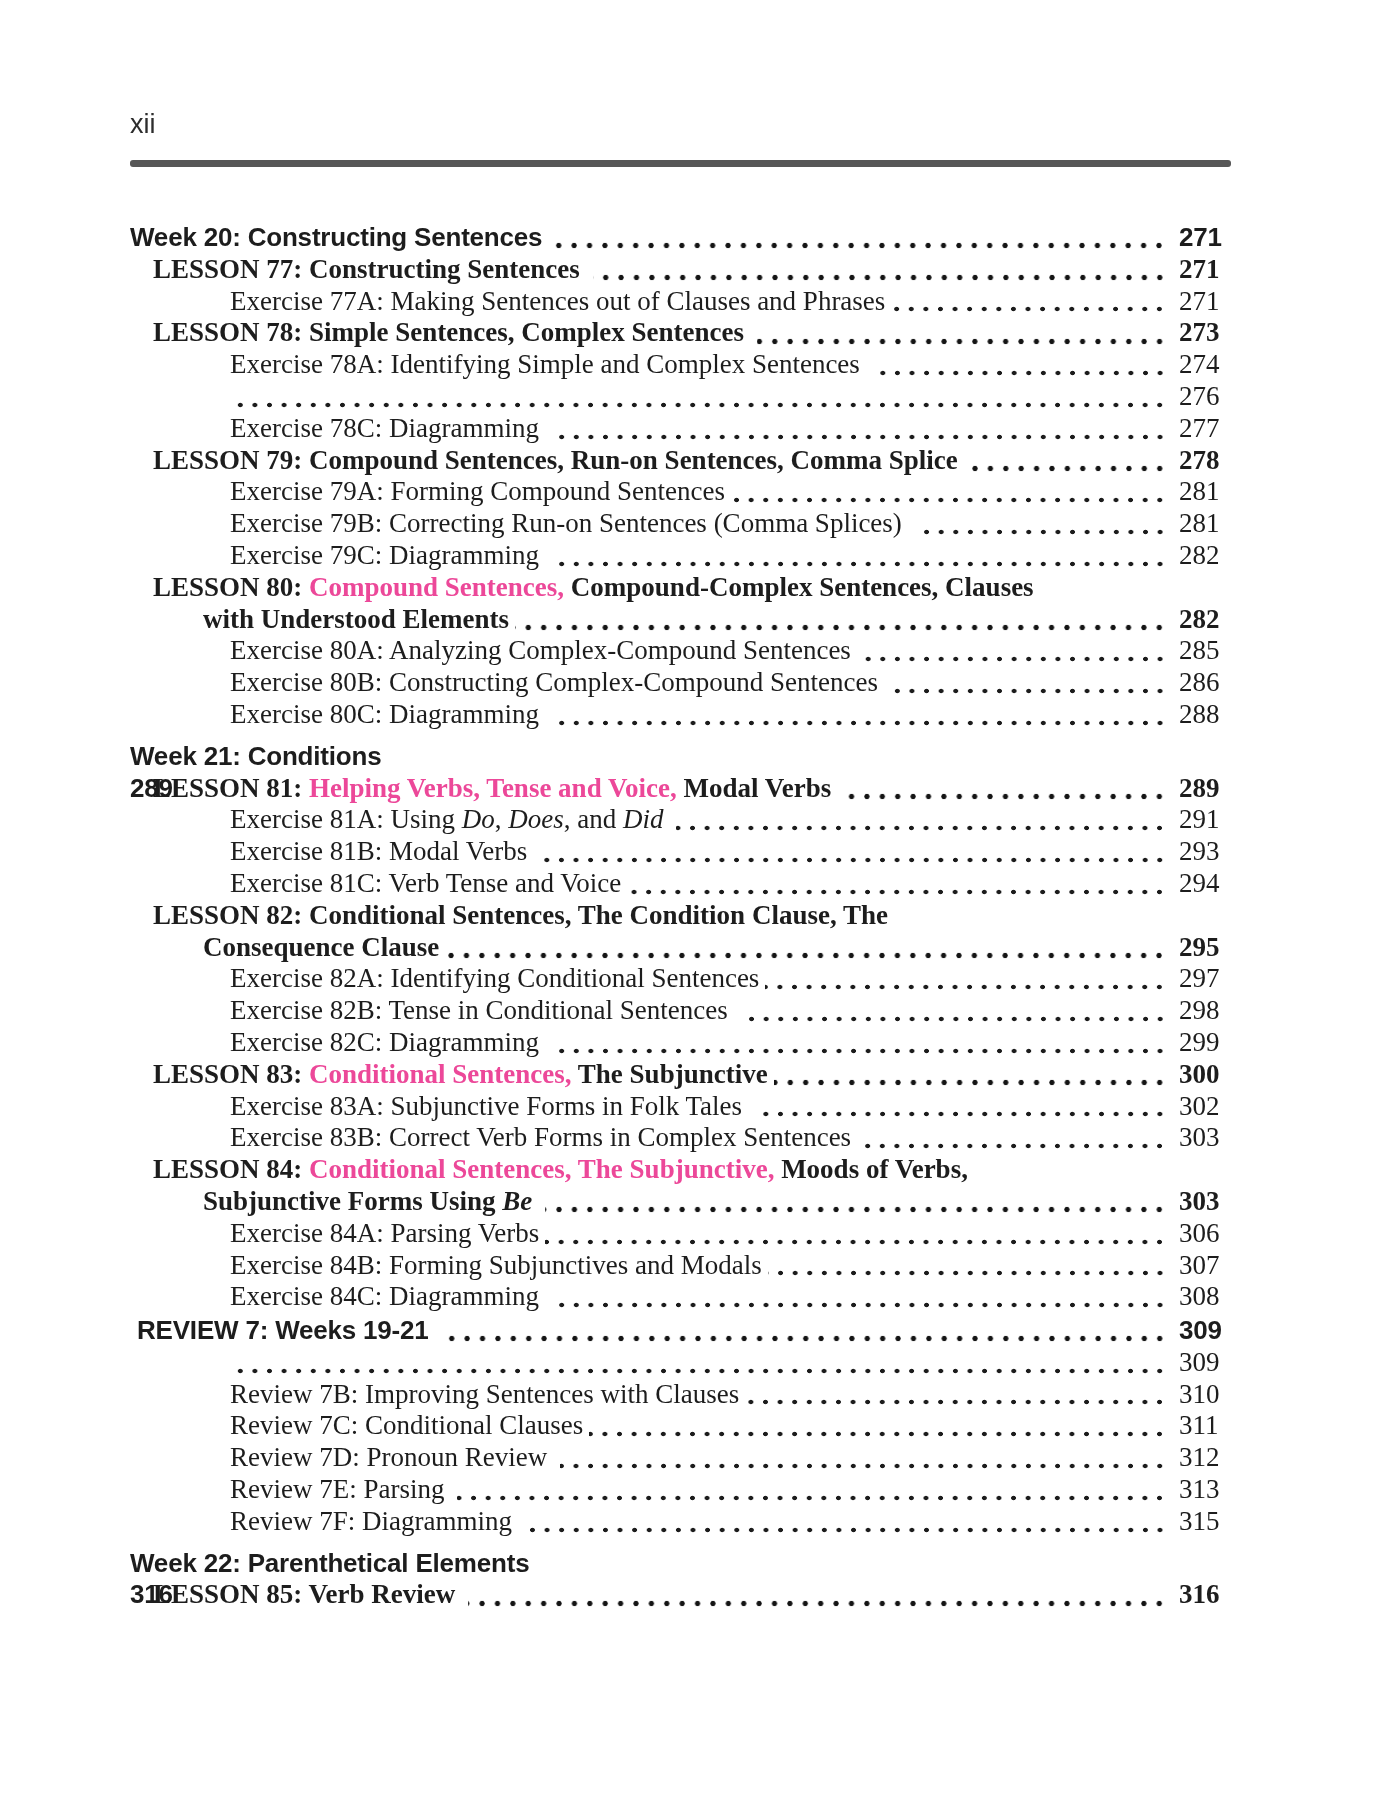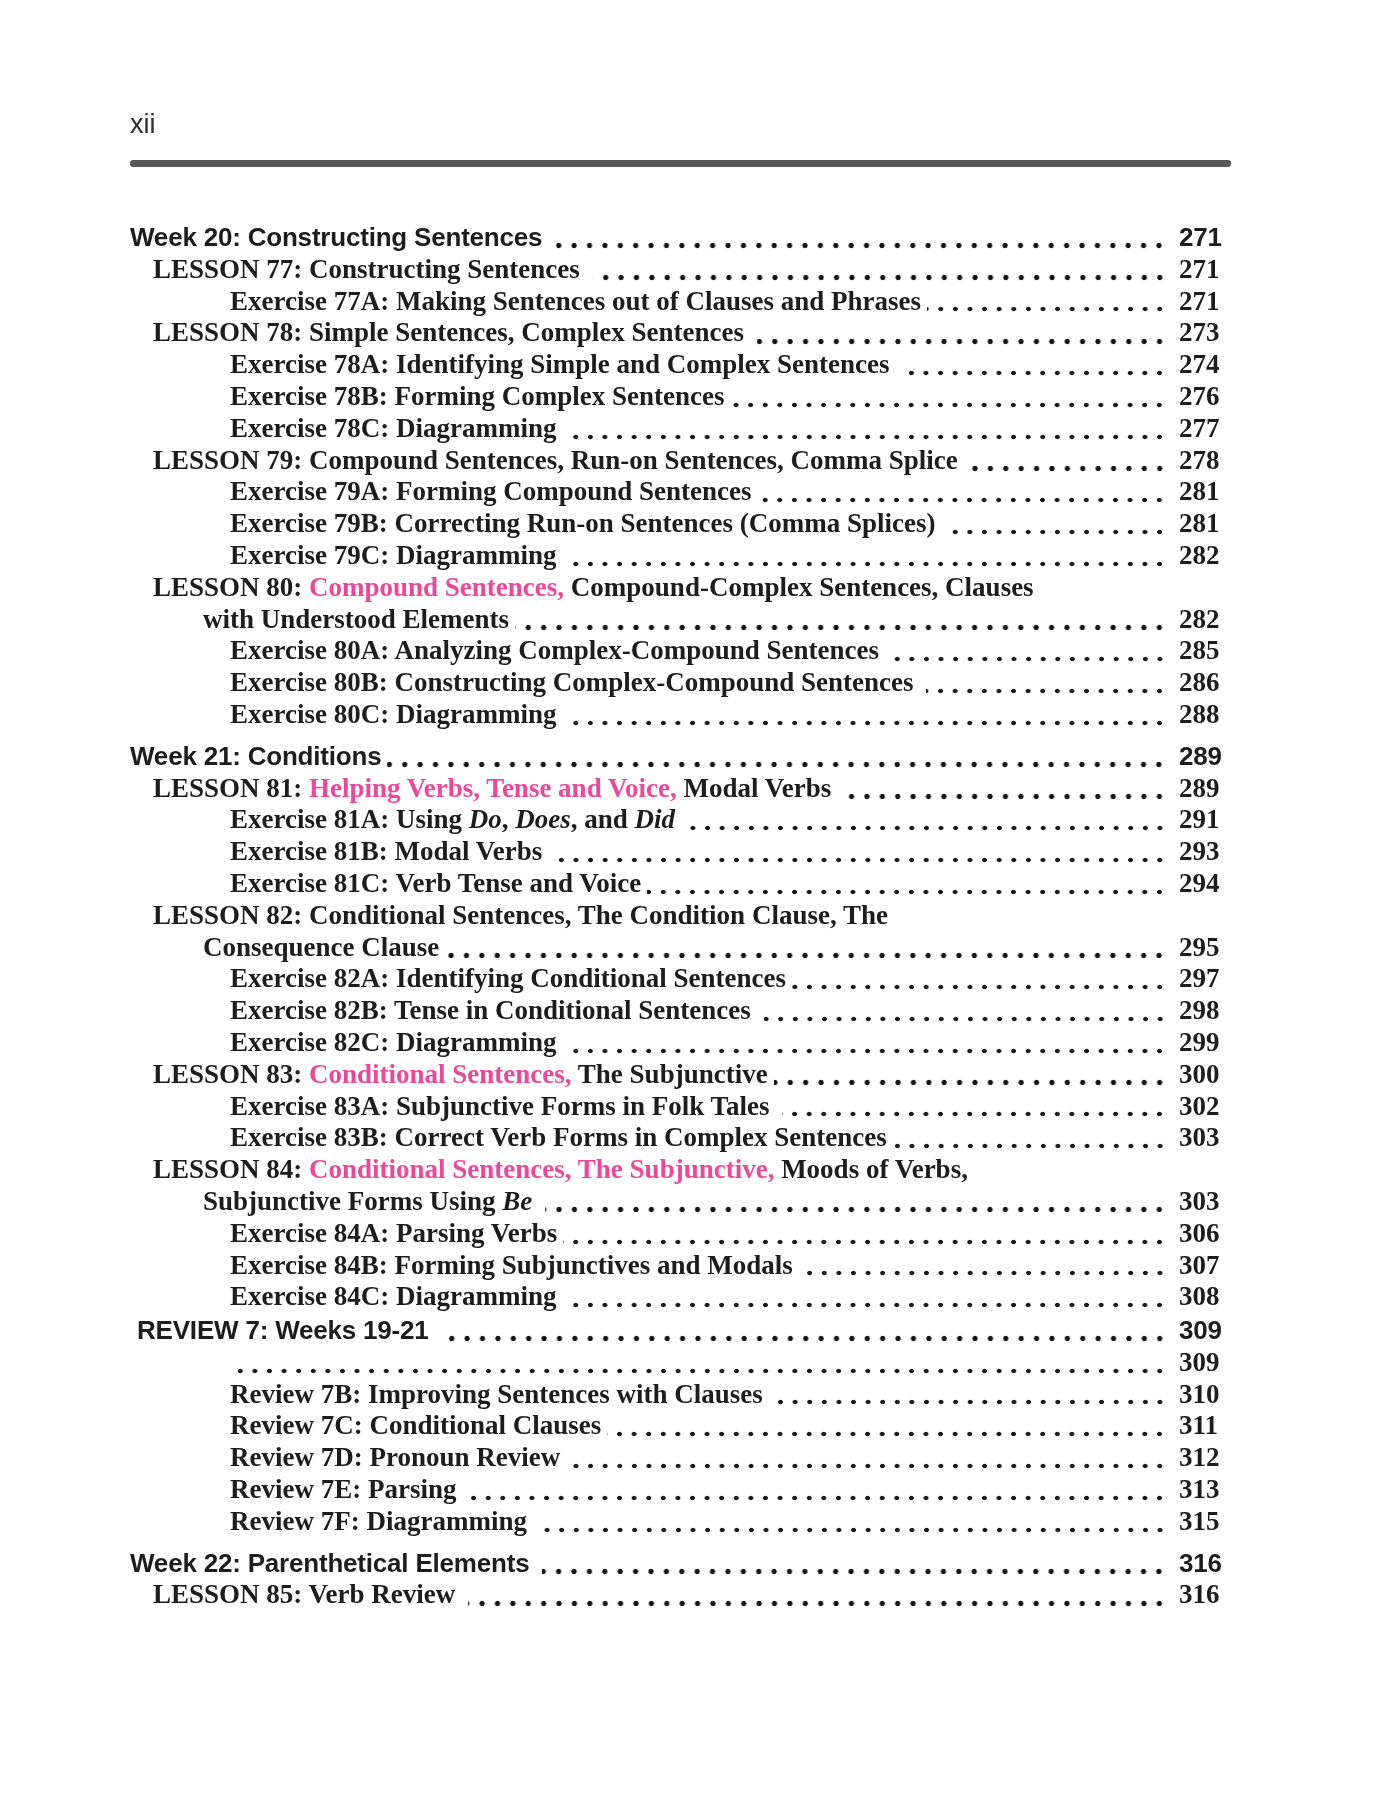--- a/index.html
+++ b/index.html
@@ -37,28 +37,28 @@
     background-image: radial-gradient(circle, #1c1c1c 2.05px, transparent 2.6px);
     background-size: 14.6px 6px;
     background-repeat: repeat-x;
     background-position: right 2px bottom 5px;
   }
   
   .week, .review {
     font-family: "Liberation Sans", sans-serif;
     font-weight: 700; font-size: 26px; letter-spacing: -0.2px;
   }
-  .week:not(:first-child) { margin-top: 10px; }
+  .week:not(:first-child) { margin-top: 10px; flex-direction: column; }
   .review { margin-left: 7px; margin-top: 2px; }
   .lesson, .lesson-start, .lesson-cont {
     font-family: "Liberation Serif", serif;
     font-weight: 700; margin-left: 23px;
   }
   .lesson-cont { margin-left: 73px; }
-  .exercise, .review-item { margin-left: 100px; font-weight: 700; }
+  .exercise, .review-item { margin-left: 100px; font-weight: 400; }
   .week .leader, .lesson .leader, .lesson-cont .leader, .review .leader {
     background-image: radial-gradient(circle, #141414 2.3px, transparent 2.85px);
     background-size: 15.4px 6.5px;
   }
   .nopage .leader { background: none; }
   .gray { color: #ec4899; }
   .ital { font-style: italic; }
 </style>
 </head>
 <body>
@@ -86,21 +86,20 @@
     <span class="txt"><span>LESSON 78: Simple Sentences, Complex Sentences </span></span>
     <span class="leader"></span>
     <span class="pg">273</span>
   </div>
     <div class="row exercise">
     <span class="txt"><span>Exercise 78A: Identifying Simple and Complex Sentences </span></span>
     <span class="leader"></span>
     <span class="pg">274</span>
   </div>
     <div class="row exercise">
-    <span class="txt"><span>Exercise 78B: Forming Complex Sentences</span></span>
     <span class="leader"></span>
     <span class="pg">276</span>
   </div>
     <div class="row exercise">
     <span class="txt"><span>Exercise 78C: Diagramming </span></span>
     <span class="leader"></span>
     <span class="pg">277</span>
   </div>
     <div class="row lesson">
     <span class="txt"><span>LESSON 79: Compound Sentences, Run-on Sentences, Comma Splice </span></span>

